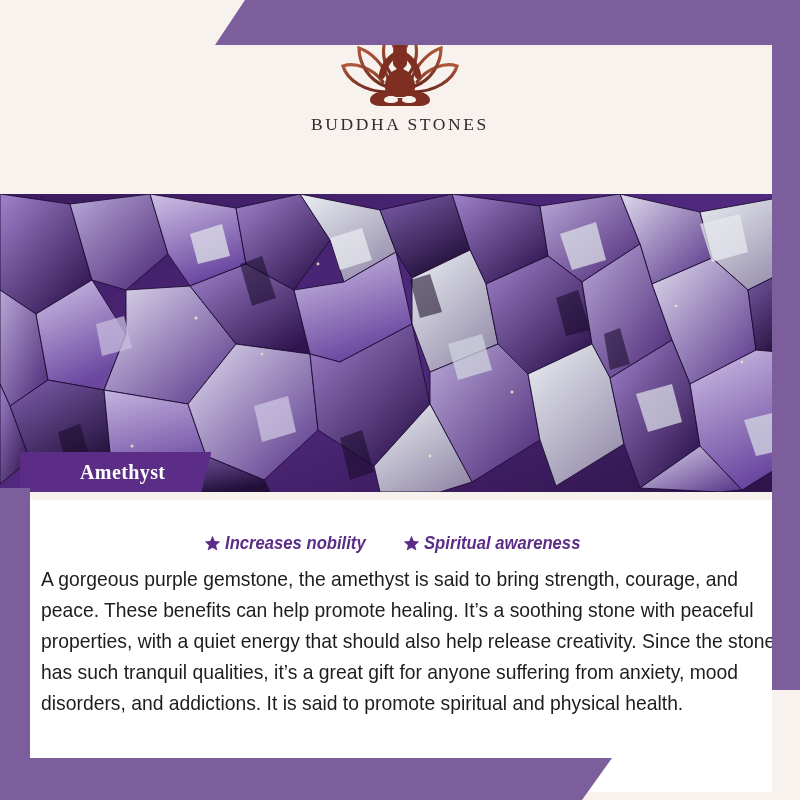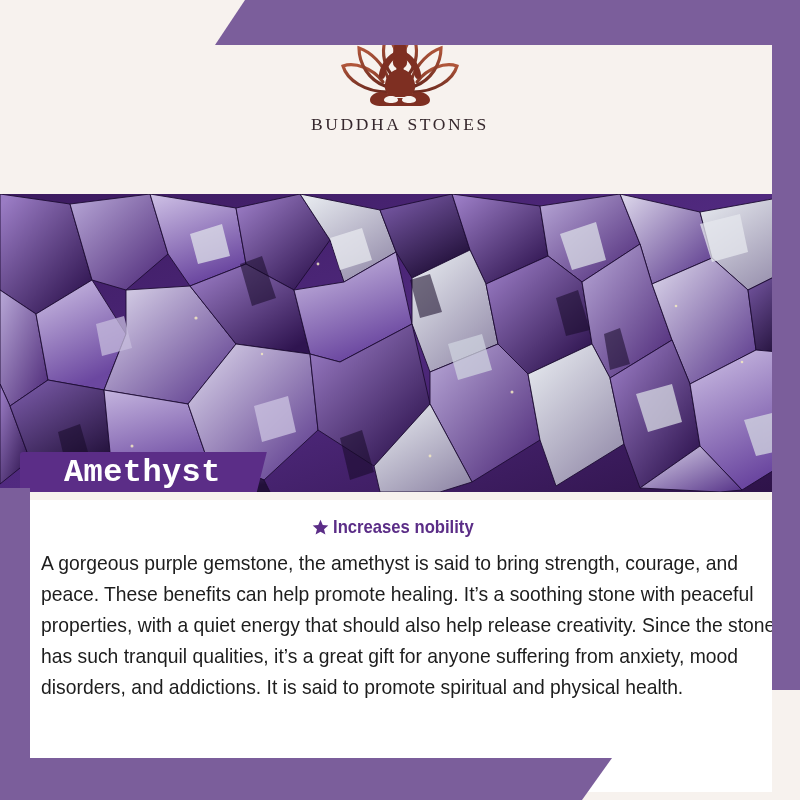--- a/index.html
+++ b/index.html
@@ -142,26 +142,27 @@
     height: 40px;
     padding: 0 46px 0 44px;
     background: #5b2d87;
     border-radius: 3px 0 0 3px;
     clip-path: polygon(0 0, 100% 0, calc(100% - 10px) 100%, 0 100%);
     display: flex;
     align-items: center;
     z-index: 4;
   }
   .stone-name {
-    font-family: Liberation Mono, monospace;
-    font-size: 32px;
+    font-family: Liberation Serif, serif;
+    font-size: 20px;
     font-weight: bold;
     color: #ffffff;
     letter-spacing: 0.4px;
     white-space: nowrap;
+    margin-left: 16px;
   }
 
   
   .content {
     position: absolute;
     top: 492px;
     left: 0;
     width: 800px;
     height: 308px;
     background: #f7f2ee;
@@ -175,21 +176,22 @@
     height: 292px;
     background: #ffffff;
   }
 
   
   .features {
     display: flex;
     justify-content: center;
     align-items: center;
     gap: 22px;
-    padding-top: 16px;
+    padding-top: 32px;
+    font-style: italic;
   }
   .feature {
     display: flex;
     align-items: center;
     gap: 4px;
     white-space: nowrap;
   }
   .star-icon {
     display: inline-block;
     width: 17px;
@@ -389,20 +391,26 @@
 
       <div class="features">
 
         <div class="feature">
           <svg class="star-icon" viewBox="0 0 24 24">
             <polygon points="12,1 15.2,8.5 23,9.2 17,14.4 18.9,22 12,17.9 5.1,22 7,14.4 1,9.2 8.8,8.5" fill="#5b2d87"></polygon>
           </svg>
           <span class="feature-label">Increases nobility</span>
         </div>
 
+        <div class="feature">
+          <svg class="star-icon" viewBox="0 0 24 24">
+            <polygon points="12,1 15.2,8.5 23,9.2 17,14.4 18.9,22 12,17.9 5.1,22 7,14.4 1,9.2 8.8,8.5" fill="#5b2d87"></polygon>
+          </svg>
+          <span class="feature-label">Spiritual awareness</span>
+        </div>
 
 
       </div>
 
       <p class="body-copy">A gorgeous purple gemstone, the amethyst is said to bring strength, courage, and peace. These benefits can help promote healing. It’s a soothing stone with peaceful properties, with a quiet energy that should also help release creativity. Since the stone has such tranquil qualities, it’s a great gift for anyone suffering from anxiety, mood disorders, and addictions. It is said to promote spiritual and physical health.</p>
 
     </div>
   </div>
 
 </div>

